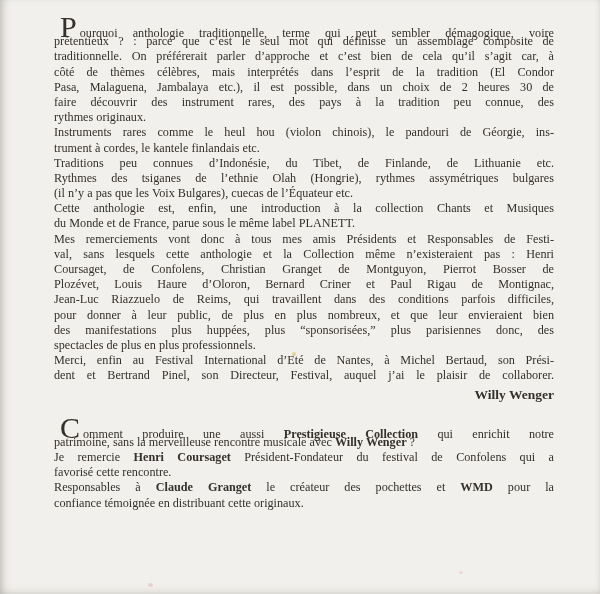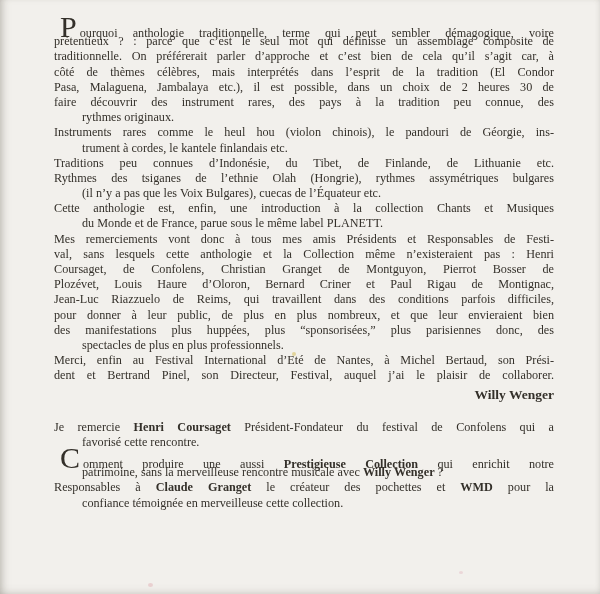--- a/index.html
+++ b/index.html
@@ -24,21 +24,21 @@
   .para { margin: 0; }
   .line {
     font-size: 12.2px;
     line-height: 15.2px;
     height: 15.2px;
     text-align: justify;
     text-align-last: justify;
     white-space: normal;
     overflow: visible;
   }
-  .line.last { text-align-last: left; margin-left: 28px; }
+  .line.last { text-align-last: left; }
   .line .b, .signature { font-weight: bold; }
   .cap {
     font-size: 30px;
     line-height: 15.2px;
     margin-left: 6px;
     margin-right: 2px;
     letter-spacing: 1px;
   }
   .signature {
     font-size: 13.5px;
@@ -88,28 +88,28 @@
         <div class="line"><span>pour donner à leur public, de plus en plus nombreux, et que leur envieraient bien</span></div>
         <div class="line"><span>des manifestations plus huppées, plus “sponsorisées,” plus parisiennes donc, des</span></div>
         <div class="line last"><span>spectacles de plus en plus professionnels.</span></div>
       </div>
       <div class="para">
         <div class="line"><span>Merci, enfin au Festival International d’Eté de Nantes, à Michel Bertaud, son Prési-</span></div>
         <div class="line"><span>dent et Bertrand Pinel, son Directeur, Festival, auquel j’ai le plaisir de collaborer.</span></div>
       </div>
       <div class="signature">Willy Wenger</div>
       <div class="para">
+        <div class="line"><span class="cap">C</span><span>omment produire une aussi </span><span class="b">Prestigieuse Collection</span><span> qui enrichit notre</span></div>
+        <div class="line last"><span>patrimoine, sans la merveilleuse rencontre musicale avec </span><span class="b">Willy Wenger</span><span> ?</span></div>
+      </div>
+      <div class="para">
         <div class="line"><span>Je remercie </span><span class="b">Henri Coursaget</span><span> Président-Fondateur du festival de Confolens qui a</span></div>
         <div class="line last"><span>favorisé cette rencontre.</span></div>
       </div>
       <div class="para">
-        <div class="line"><span class="cap">C</span><span>omment produire une aussi </span><span class="b">Prestigieuse Collection</span><span> qui enrichit notre</span></div>
-        <div class="line last"><span>patrimoine, sans la merveilleuse rencontre musicale avec </span><span class="b">Willy Wenger</span><span> ?</span></div>
-      </div>
-      <div class="para">
         <div class="line"><span>Responsables à </span><span class="b">Claude Granget</span><span> le créateur des pochettes et </span><span class="b">WMD</span><span> pour la</span></div>
-        <div class="line last"><span>confiance témoignée en merveilleuse cette collection.</span></div>
+        <div class="line last"><span>confiance témoignée en distribuant cette originaux.</span></div>
       </div>
     </div>
   <div class="speck yellow"></div>
   <div class="speck pink1"></div>
   <div class="speck pink2"></div>
 </div>
 
 </body></html>

